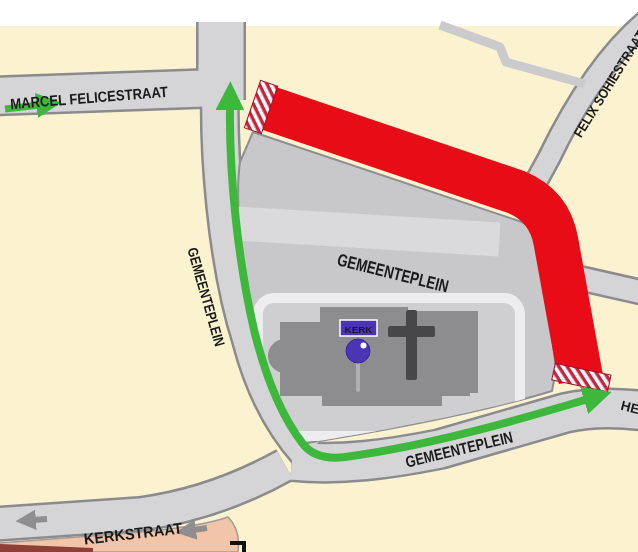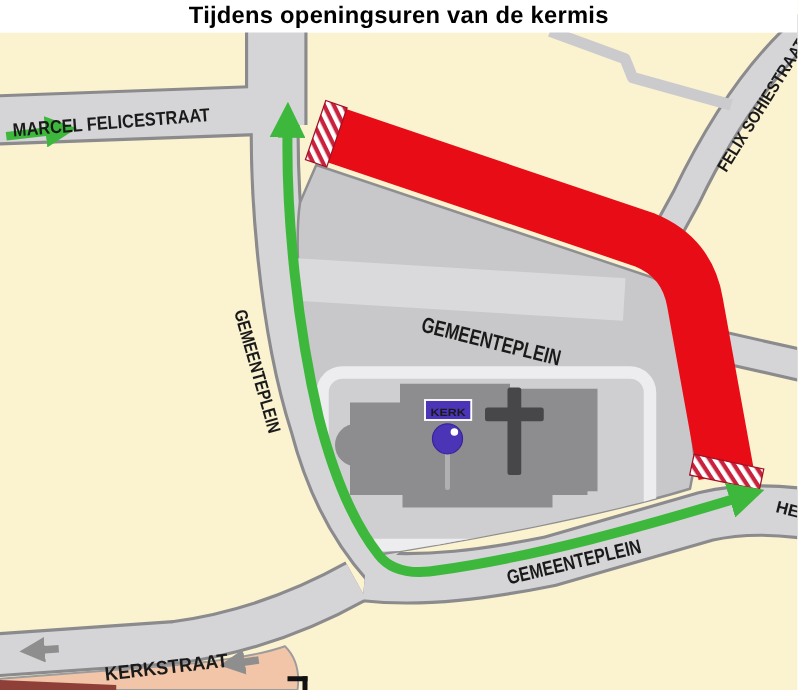--- a/index.html
+++ b/index.html
@@ -13,21 +13,20 @@
     background:#fff;z-index:2;
   }
   svg.map{position:absolute;top:0;left:0;}
   text.lbl{font-family:"Liberation Sans",sans-serif;font-weight:700;fill:#1a1a1a;}
 </style>
 </head>
 <body>
 
 <div class="screen">
 
-  <div class="title">Tijdens openingsuren van de kermis</div>
 
   <svg class="map" width="638" height="552" viewBox="0 0 638 552">
 
     <defs>
       <clipPath id="plazaClip">
         <path d="M 253,132 L 522,222 Q 540,230 543,252 L 556,370 L 552,391 C 480,413 370,433 301,444 C 281,419 266,384 256,346 C 241,291 235,196 240,162 Z"></path>
       </clipPath>
       <pattern id="barber" width="7" height="7" patternUnits="userSpaceOnUse" patternTransform="rotate(45)">
         <rect width="7" height="7" fill="#ffffff"></rect>
         <rect width="7" height="3.4" fill="#C8223C"></rect>

